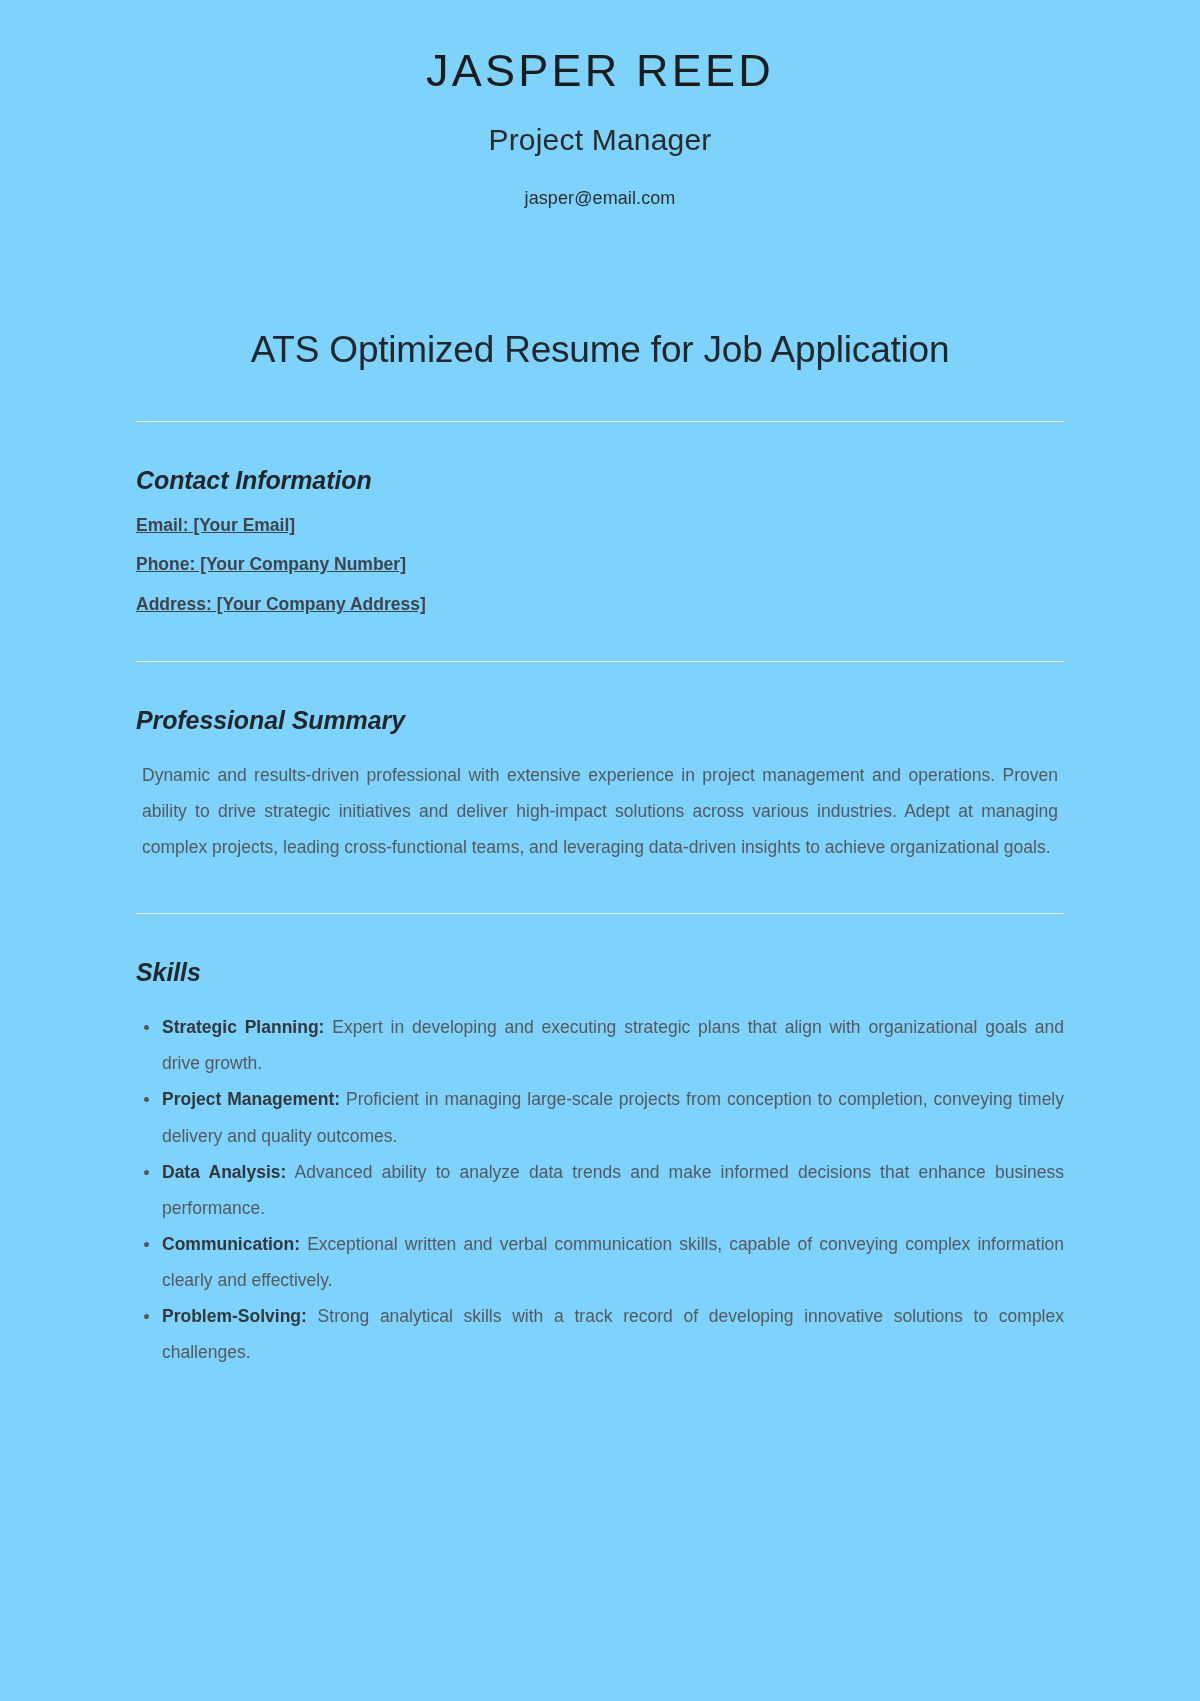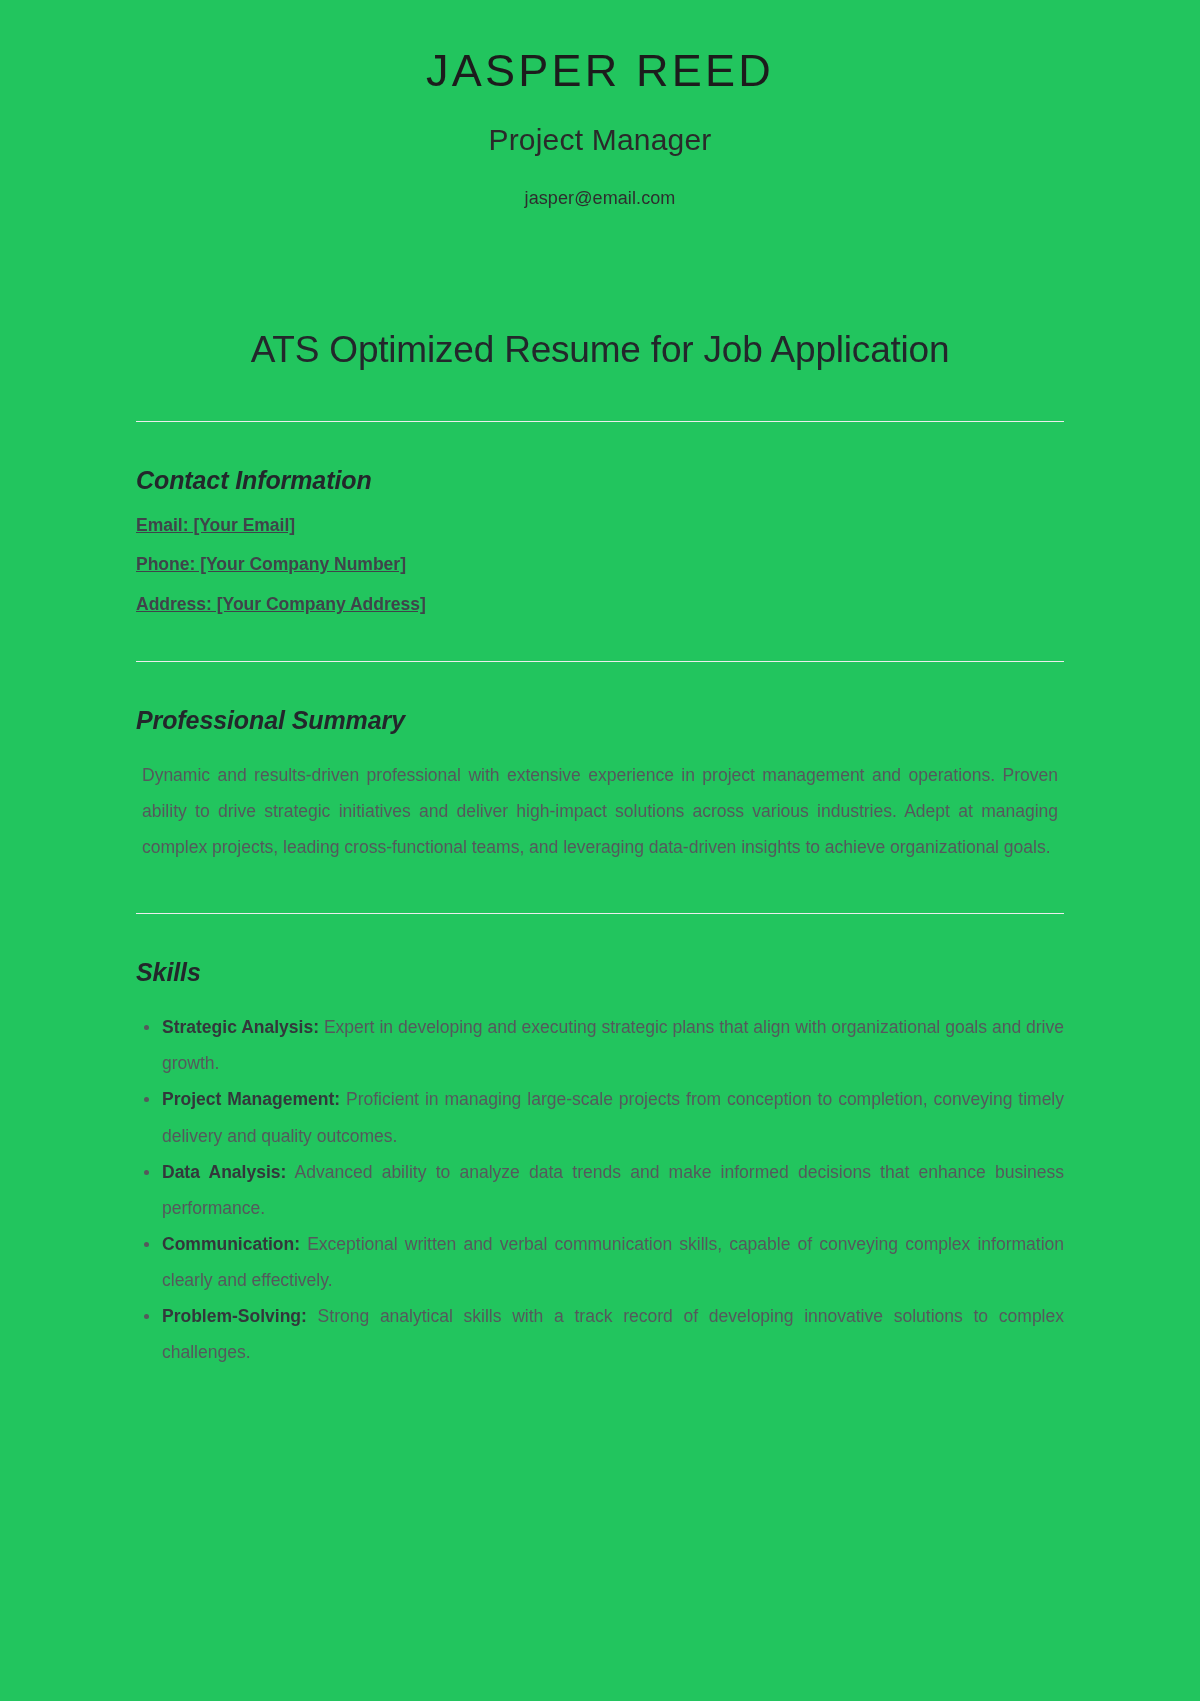--- a/index.html
+++ b/index.html
@@ -12,21 +12,21 @@
     min-height: 1701px;
     font-family: "Liberation Sans", sans-serif;
     color: #3a3a3a;
     -webkit-font-smoothing: antialiased;
   }
 
   .page {
     width: 1200px;
     min-height: 1701px;
     box-sizing: border-box;
-    background: #22c55e;
+    background: #7dd3fc;
     padding: 0;
     position: relative;
   }
 
   
   .letterhead {
     text-align: center;
     padding-top: 46px;
   }
   .candidate-name {
@@ -170,21 +170,21 @@
     <section class="section">
       <h3 class="section-title">Professional Summary</h3>
       <p class="summary-text">Dynamic and results-driven professional with extensive experience in project management and operations. Proven ability to drive strategic initiatives and deliver high-impact solutions across various industries. Adept at managing complex projects, leading cross-functional teams, and leveraging data-driven insights to achieve organizational goals.</p>
     </section>
 
     <hr class="rule">
 
     <section class="section">
       <h3 class="section-title">Skills</h3>
       <ul class="skills-list" id="skills-list">
-          <li><span class="skill-label">Strategic Analysis:</span><span class="skill-text"> Expert in developing and executing strategic plans that align with organizational goals and drive growth.</span></li>
+          <li><span class="skill-label">Strategic Planning:</span><span class="skill-text"> Expert in developing and executing strategic plans that align with organizational goals and drive growth.</span></li>
           <li><span class="skill-label">Project Management:</span><span class="skill-text"> Proficient in managing large-scale projects from conception to completion, conveying timely delivery and quality outcomes.</span></li>
           <li><span class="skill-label">Data Analysis:</span><span class="skill-text"> Advanced ability to analyze data trends and make informed decisions that enhance business performance.</span></li>
           <li><span class="skill-label">Communication:</span><span class="skill-text"> Exceptional written and verbal communication skills, capable of conveying complex information clearly and effectively.</span></li>
           <li><span class="skill-label">Problem-Solving:</span><span class="skill-text"> Strong analytical skills with a track record of developing innovative solutions to complex challenges.</span></li>
         </ul>
     </section>
 
     <div class="spacer-bottom"></div>
 
   </main>

